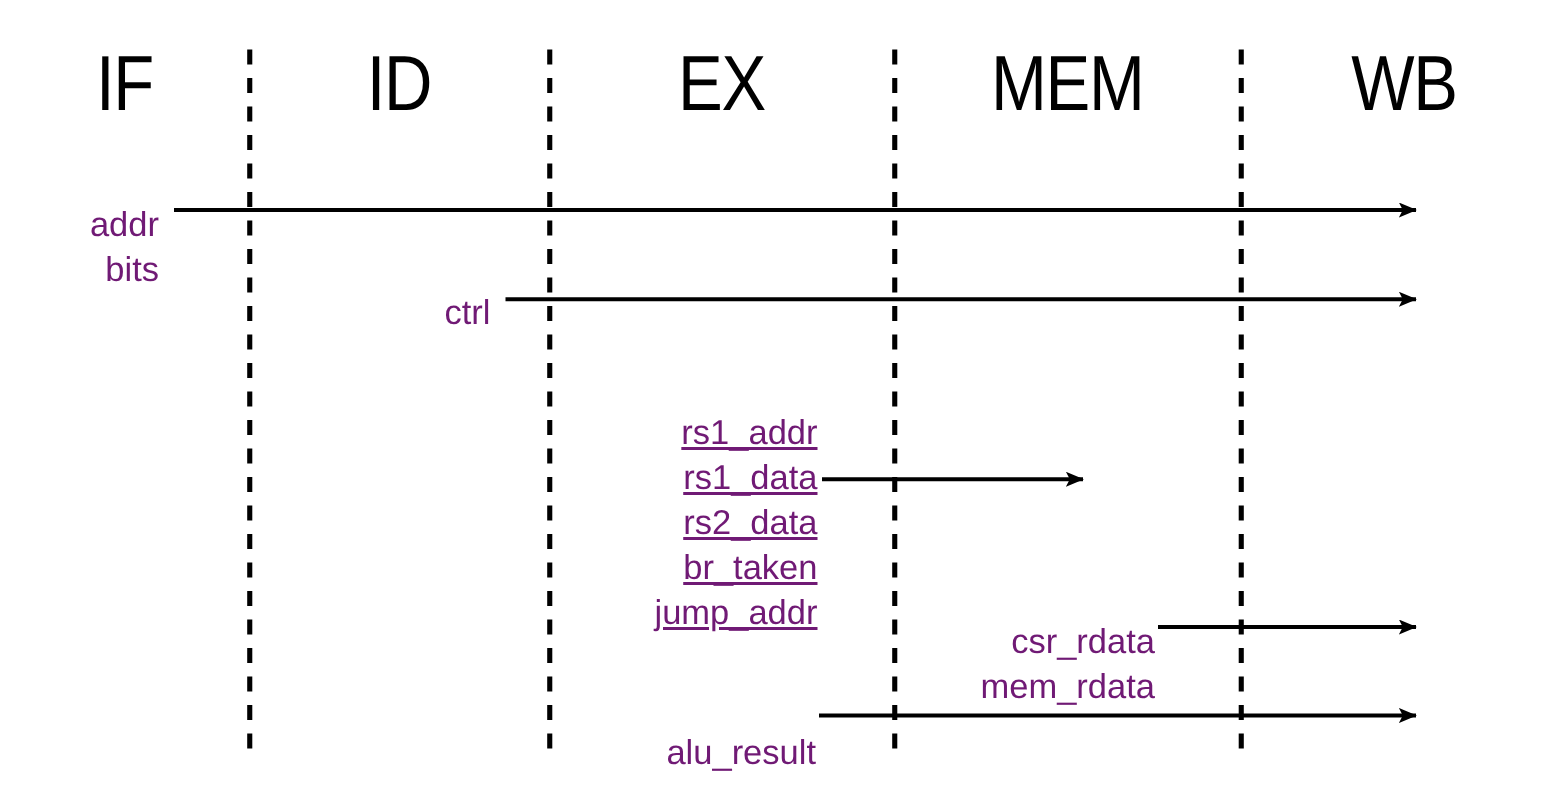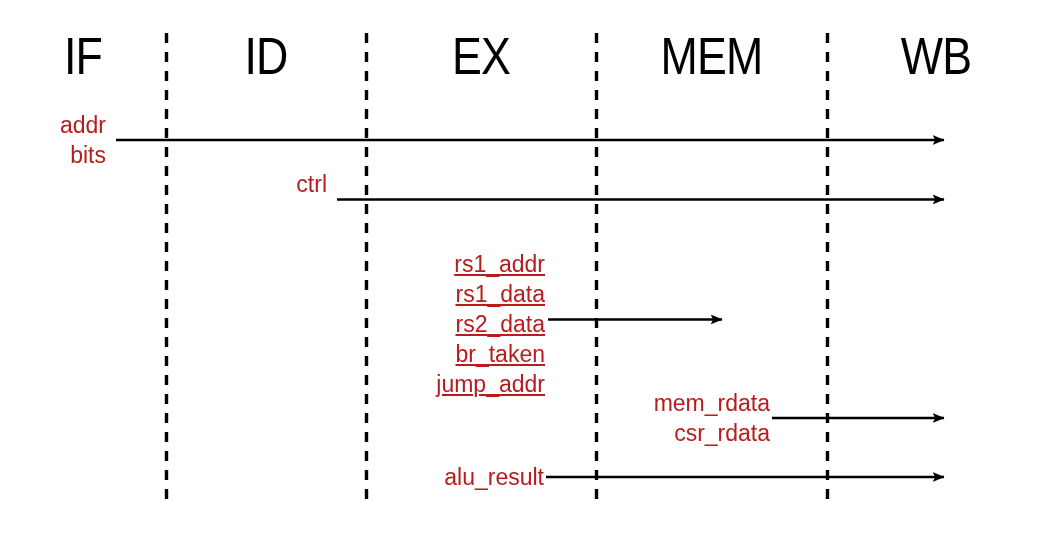--- a/index.html
+++ b/index.html
@@ -36,21 +36,22 @@
     transform: scaleX(0.86);
   }
   .signal-label {
     position: absolute;
     text-align: right;
     font-family: "Liberation Sans", sans-serif;
     font-size: 23px;
     line-height: 30px;
     font-weight: 400;
     white-space: nowrap;
-    color: #b91c1c;
+    color: #701a75;
+    margin-top: 24px;
   }
   .signal-label div {
     white-space: nowrap;
   }
 </style>
 </head>
 <body>
 
 <div id="diagram">
 
@@ -102,21 +103,21 @@
 
   <div class="signal-label" style="left: 380px; top: 249px; width: 165px; text-decoration: underline;">
     <div>rs1_addr</div>
     <div>rs1_data</div>
     <div>rs2_data</div>
     <div>br_taken</div>
     <div>jump_addr</div>
   </div>
 
   <div class="signal-label" style="left: 600px; top: 388px; width: 170px;">
+    <div>csr_rdata</div>
     <div>mem_rdata</div>
-    <div>csr_rdata</div>
   </div>
 
   <div class="signal-label" style="left: 380px; top: 462px; width: 164px;">
     <div>alu_result</div>
   </div>
 
 </div>
 
 </body></html>

